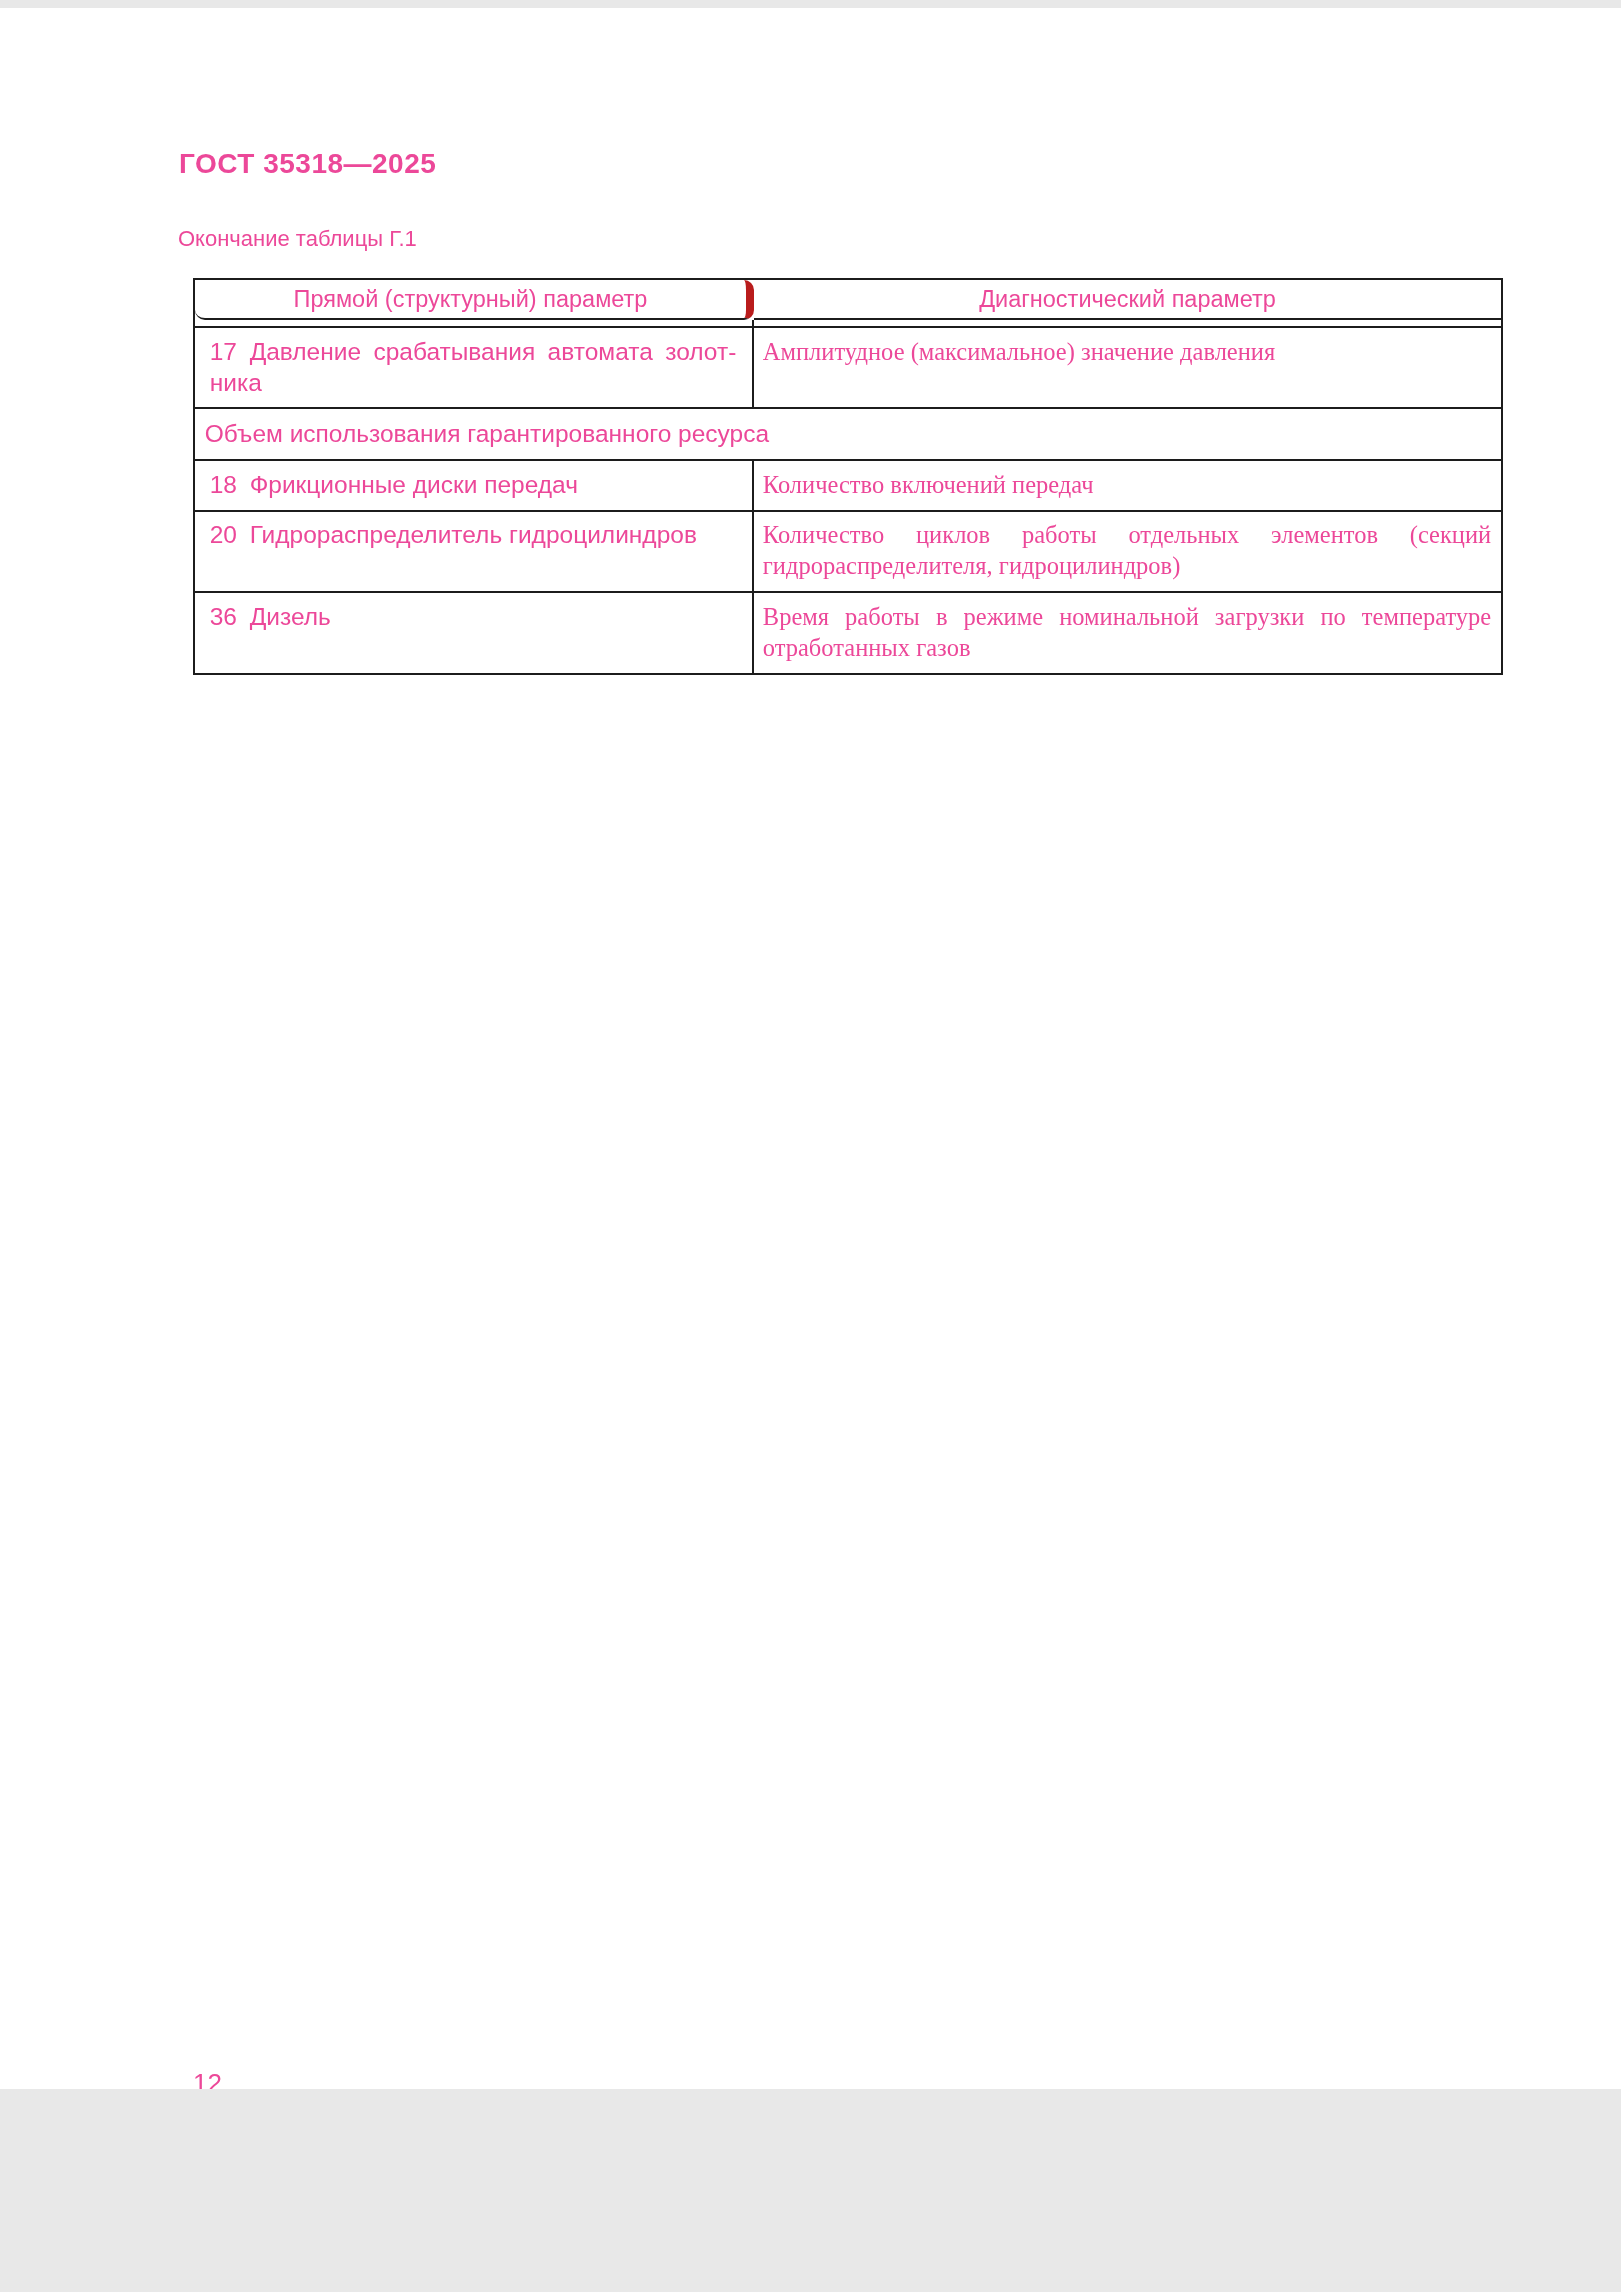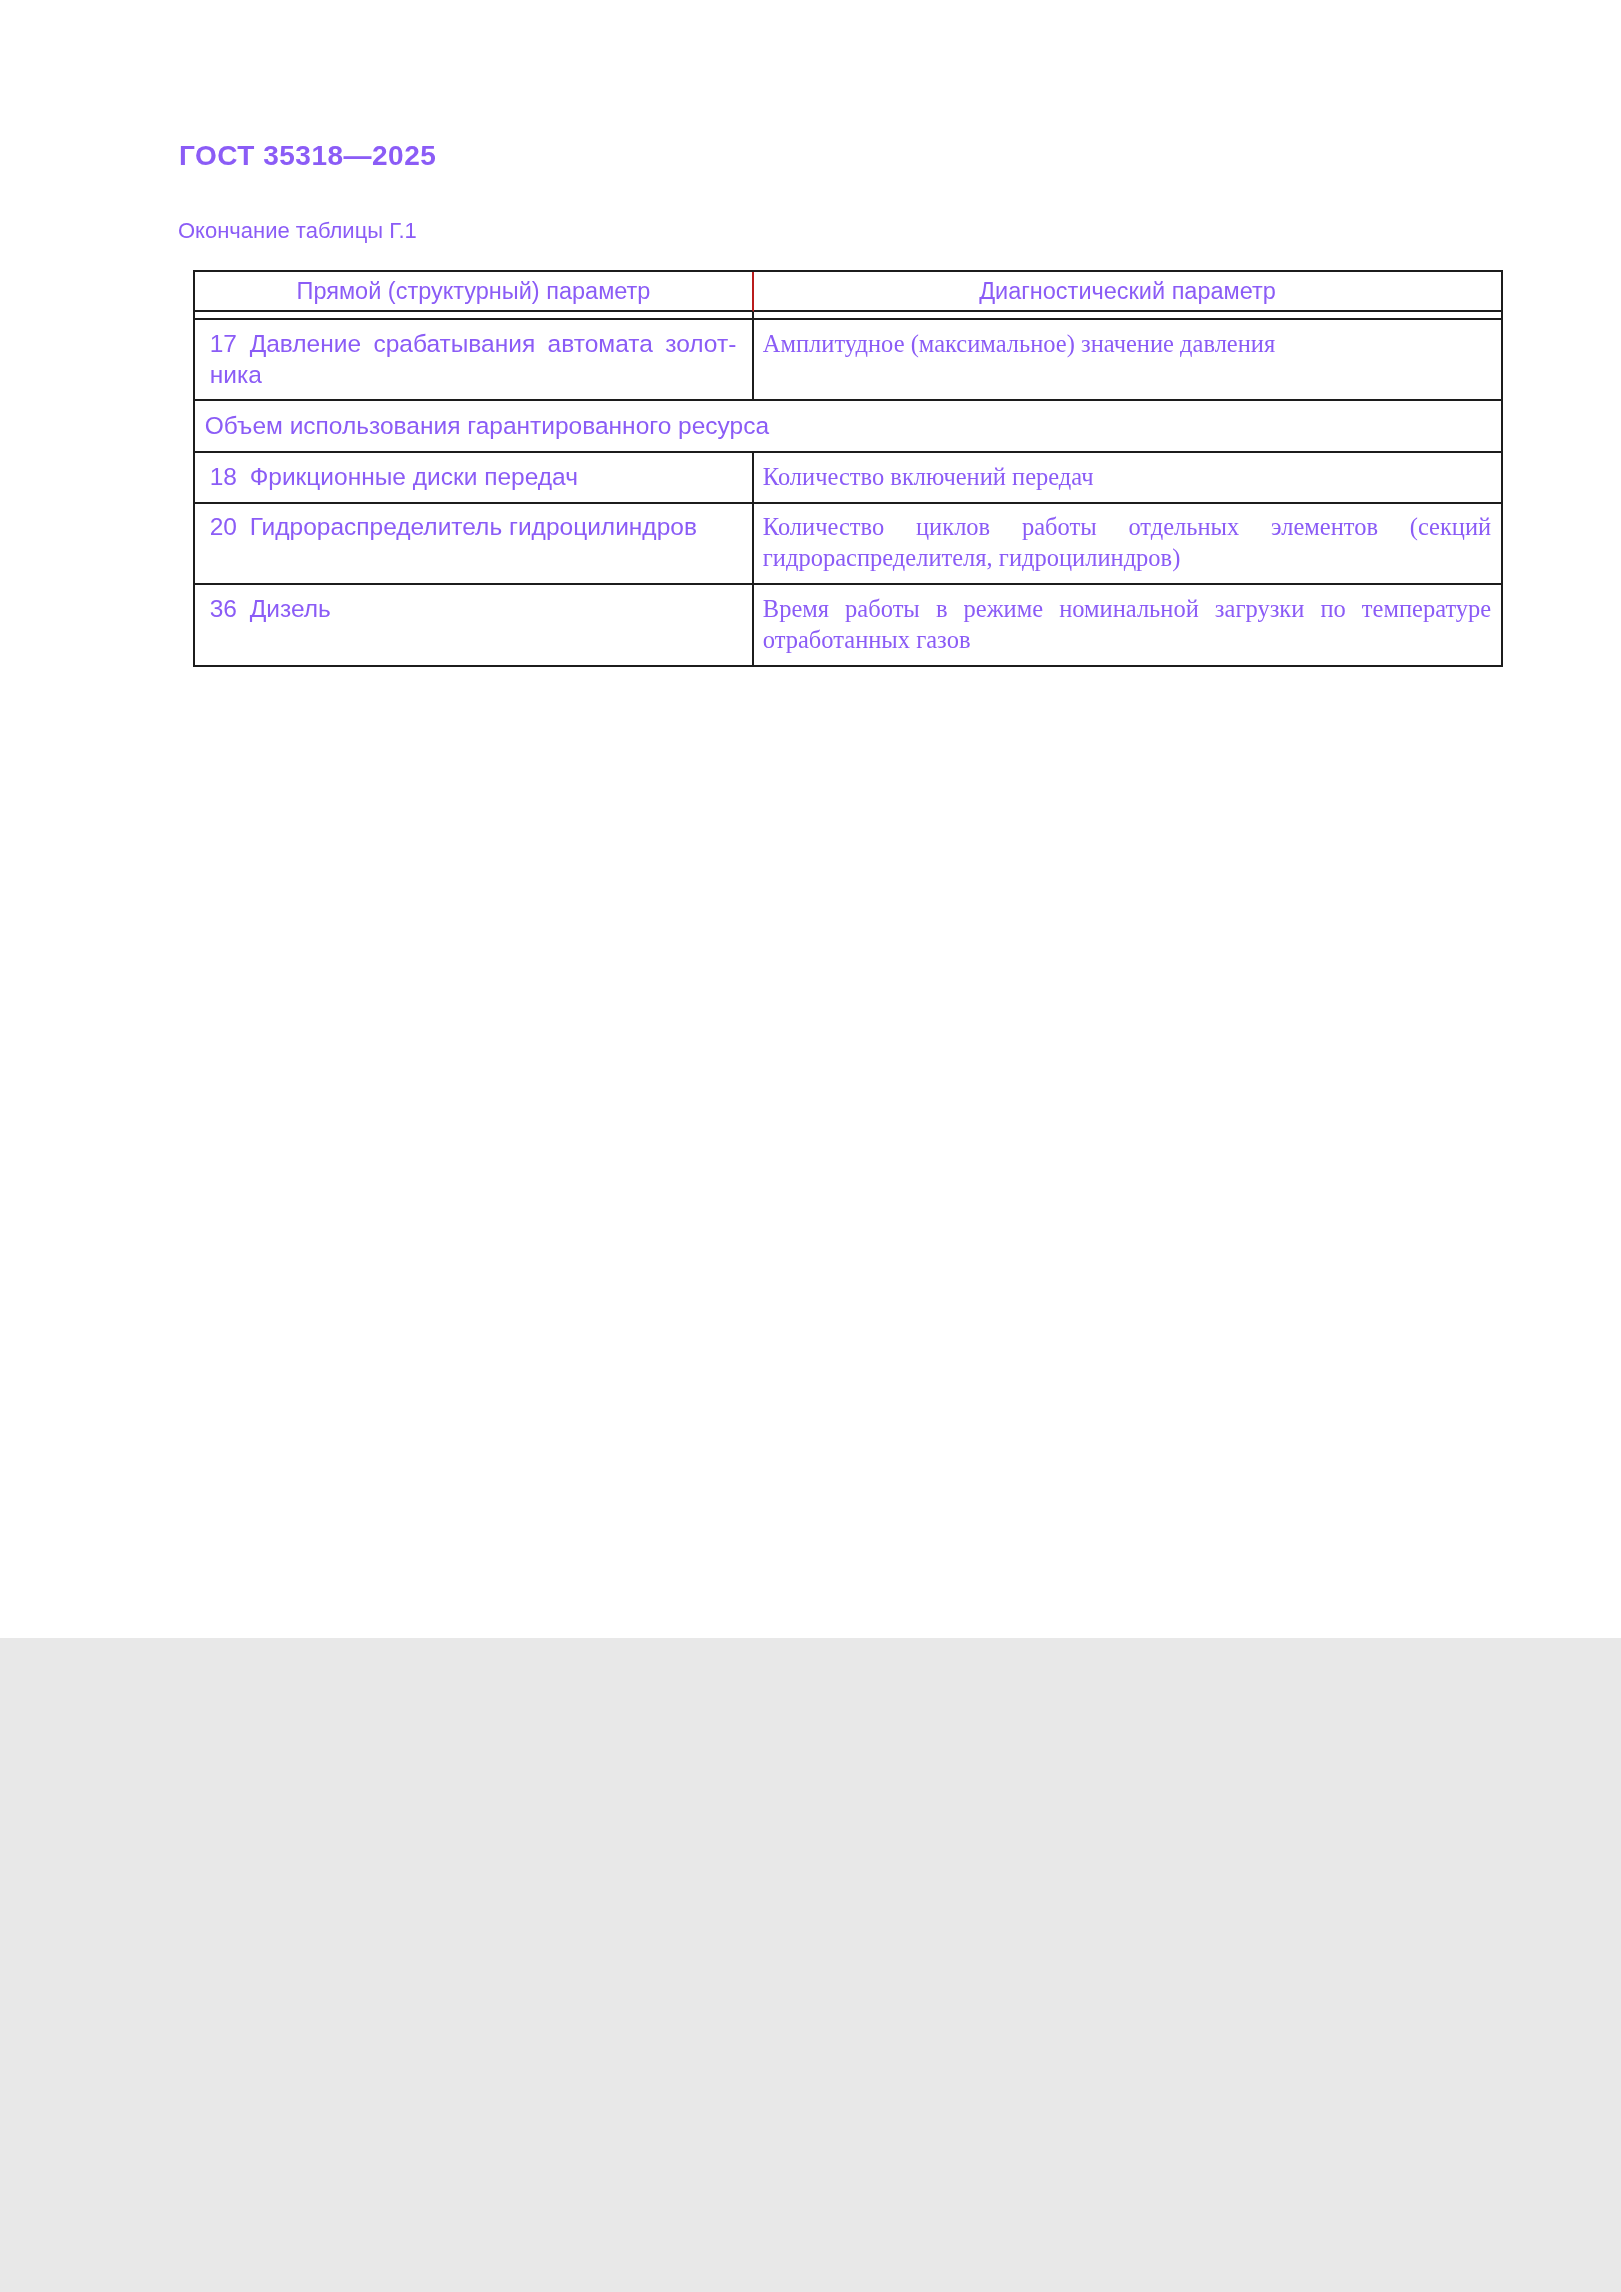--- a/index.html
+++ b/index.html
@@ -1,23 +1,23 @@
 <!DOCTYPE html>
 <html lang="ru"><head>
 <meta charset="utf-8">
 <style>
   html, body { margin: 0; padding: 0; background: #e8e8e8; }
   .page {
     position: relative;
     width: 1621px;
-    height: 1638px;
-    margin: 0 auto;
+    height: 2081px;
+    margin: 8px auto;
     background: #ffffff;
     font-family: "Liberation Sans", sans-serif;
-    color: #8b5cf6;
+    color: #ec4899;
     overflow: hidden;
   }
   .doc-header {
     position: absolute;
     left: 179px;
     top: 140px;
     font-size: 28px;
     font-weight: bold;
     letter-spacing: 0.5px;
     white-space: nowrap;
@@ -42,21 +42,21 @@
   col.col-direct { width: 559px; }
   .doc-table th {
     font-size: 23.5px;
     font-weight: normal;
     height: 38px;
     text-align: center;
     vertical-align: middle;
     border-bottom: 2px solid #1c1c1c;
     padding: 0 9.8px;
   }
-  .doc-table th.th-direct { border-right: 2px solid #b91c1c; }
+  .doc-table th.th-direct { border-right: 8px solid #b91c1c; border-radius: 10px; }
   tr.gap-row td {
     height: 5.9px;
     padding: 0;
     border-bottom: 2px solid #1c1c1c;
   }
   tr.gap-row td.gap-left { border-right: 2px solid #1c1c1c; }
   .doc-table td.cell {
     font-size: 24.5px;
     line-height: 31px;
     vertical-align: top;

